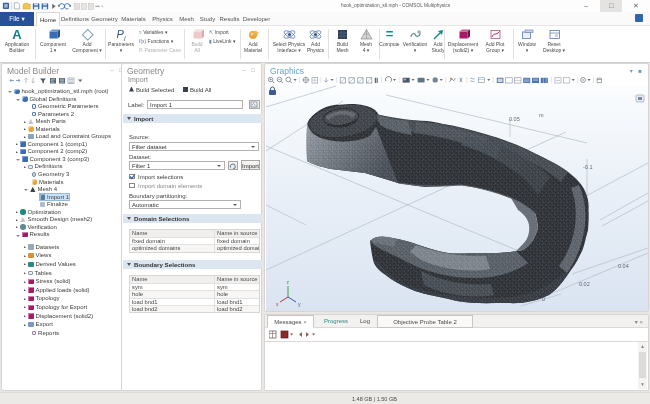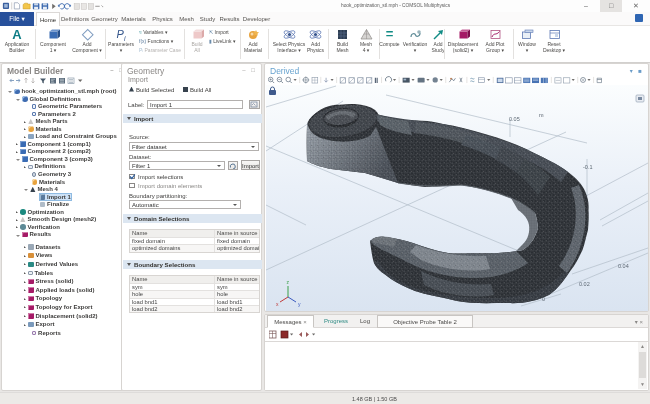--- a/index.html
+++ b/index.html
@@ -21,21 +21,21 @@
 #ribbon { position:absolute; left:0; top:26px; width:650px; height:37px; background:#fff; border-bottom:1px solid #d2d0ce; }
 .rsep { position:absolute; top:3px; width:1px; height:30px; background:#e3e1df; }
 .rbtn { position:absolute; top:2px; text-align:center; font-size:5px; color:#4b4947; line-height:5.6px; }
 .rbtn .ric { display:block; margin:0 auto 1px auto; }
 .rsmall { position:absolute; font-size:5px; color:#4b4947; line-height:7px; white-space:nowrap; }
 .glabel { position:absolute; top:56px; font-size:4.8px; color:#9a9792; text-align:center; white-space:nowrap; }
 
 
 #main { position:absolute; left:0; top:63px; width:650px; height:329px; background:#e9e7e5; }
 .panel { position:absolute; background:#fff; border:1px solid #d7d4d1; border-radius:2px; }
-#p-mb { left:1px; top:0px; width:129px; height:328px;font-weight:bold; }
+#p-mb { left:1px; top:0px; width:129px; height:328px; }
 #p-set { left:121px; top:0px; width:141px; height:328px; }
 #p-gfx { left:264px; top:0px; width:385px; height:249px; }
 #p-msg { left:264px; top:251px; width:385px; height:77px; }
 .phead { position:absolute; left:5px; top:2px; font-size:8.5px; color:#8b8886; }
 .pmini { position:absolute; top:3px; right:4px; font-size:6px; color:#9a9896; letter-spacing:2px;}
 
 
 .trow { position:absolute; left:0; height:8.2px; font-size:6px; color:#3c3b3a; white-space:nowrap; line-height:8.2px; }
 .trow .tw { display:inline-block; width:0; height:0; vertical-align:middle; margin-right:2px; }
 .twc { border-left:2.8px solid #5a5856; border-top:2.8px solid transparent; }
@@ -403,21 +403,21 @@
             <div>load bnd1</div>
             <div>load bnd1</div>
           </div>
         <div class="strow" style="background:#f7f6f5;">
             <div>load bnd2</div>
             <div>load bnd2</div>
           </div>
       </div>
     </div>
     <div class="panel" id="p-gfx">
-      <div id="gfx-head">Derived</div>
+      <div id="gfx-head">Graphics</div>
       <div class="pmini" style="color:#6a9cc8;">▾ ■</div>
       <svg width="380" height="10" style="position:absolute;left:3px;top:11.5px; transform:scale(0.88); transform-origin:0 0; opacity:0.95;" id="gfxbar">
           <circle cx="3" cy="4" r="2.6" fill="none" stroke="#5a6a7a" stroke-width=".8"></circle>
           <path d="M5 6 l2 2" stroke="#5a6a7a" stroke-width=".9"></path>
           <path d="M1.8 4 h2.4 M3 2.8 v2.4" stroke="#5a6a7a" stroke-width=".7"></path>
           <circle cx="13" cy="4" r="2.6" fill="none" stroke="#5a6a7a" stroke-width=".8"></circle>
           <path d="M15 6 l2 2" stroke="#5a6a7a" stroke-width=".9"></path>
           <path d="M11.8 4 h2.4" stroke="#5a6a7a" stroke-width=".7"></path>
           <circle cx="23" cy="4" r="2.6" fill="none" stroke="#5a6a7a" stroke-width=".8"></circle>
           <path d="M25 6 l2 2" stroke="#5a6a7a" stroke-width=".9"></path>

